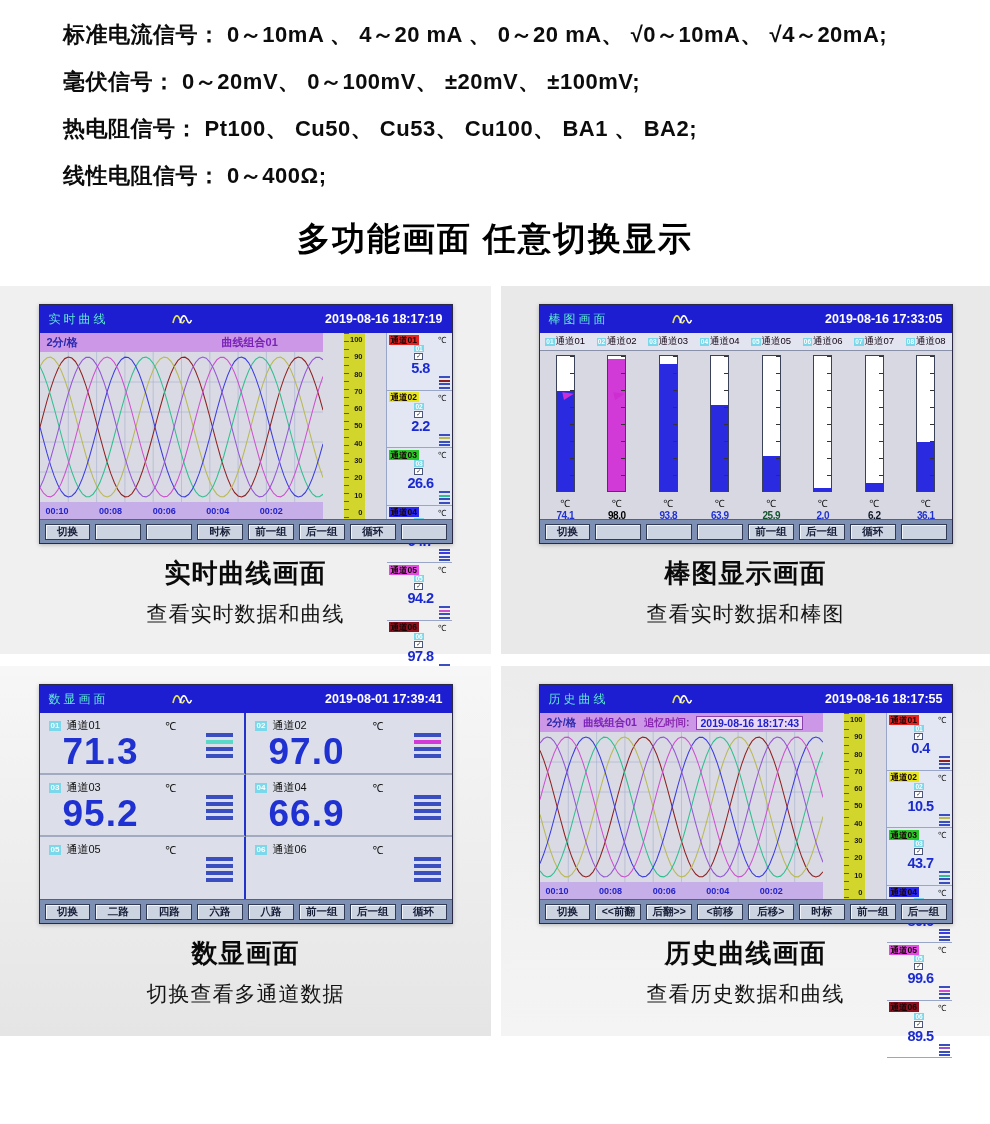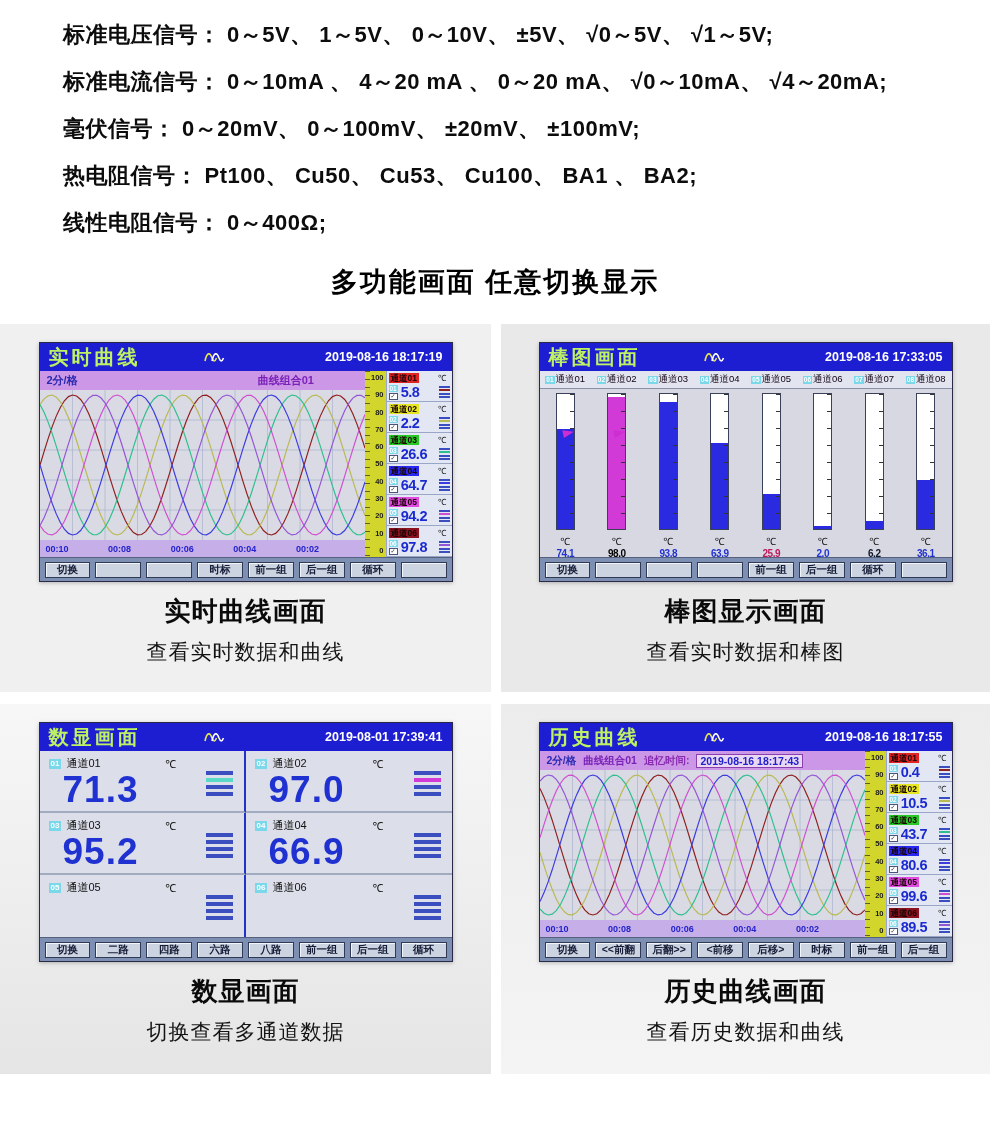--- a/index.html
+++ b/index.html
@@ -2,65 +2,65 @@
 <html><head>
 <meta charset="utf-8">
 <style>
   * { box-sizing: border-box; margin: 0; padding: 0; }
   body { background:#fff; font-family:"Liberation Sans", sans-serif; width:990px; }
   .page { width:990px; min-height:1124px; background:#fff; }
 
   
   .specs { padding:20px 10px 0 63px; }
   .spec-line { font-size:22px; color:#0c0c0c; font-weight:600; letter-spacing:0.5px; margin-bottom:17px; white-space:nowrap; }
-  .heading { text-align:center; font-size:27px; font-weight:800; color:#000; letter-spacing:2px; margin:26px 0 24px 0; }
+  .heading { text-align:center; font-size:33px; font-weight:800; color:#000; letter-spacing:2px; margin:26px 0 24px 0; }
 
   
   .grid { display:grid; grid-template-columns:491px 489px; grid-template-rows:368px auto; column-gap:10px; row-gap:12px; background:#fff; }
   .quad { padding-top:18px; display:flex; flex-direction:column; align-items:center; }
   .quad-tl { background:#f0f0f0; }
   .quad-tr { background:#e9e9e9; }
   .quad-bl { background:linear-gradient(#f7f7f7,#e5e5e5); padding-bottom:28px; }
   .quad-br { background:linear-gradient(#ececec,#f4f4f4); padding-bottom:28px; }
   .caption-title { font-size:26px; font-weight:800; color:#0a0a0a; text-align:center; margin-top:12px; letter-spacing:1px; }
   .caption-sub { font-size:21px; color:#141414; text-align:center; margin-top:9px; letter-spacing:1px; }
 
   
   .screen { width:414px; height:240px; border:1px solid #2a2a46; display:flex; flex-direction:column; box-shadow:0 1px 4px rgba(0,0,0,.25); background:#d9dae3; }
   .titlebar { height:28px; background:#1d1dd2; display:flex; align-items:center; padding:0 9px; flex:none; }
-  .scr-title { color:#bef264; font-size:20px; letter-spacing:3px; white-space:nowrap;font-weight:bold; }
+  .scr-title { color:#5eead4; font-size:12px; letter-spacing:3px; white-space:nowrap; }
   .logo { margin-left:62px; flex:none; }
   .scr-date { margin-left:auto; color:#fff; font-size:12.5px; font-weight:bold; white-space:nowrap; }
 
   .btnbar { height:24px; background:#7e8fb4; display:flex; align-items:center; padding:0 5px; gap:5px; flex:none; border-top:1px solid #55627f; }
   .btn { flex:1; height:16px; background:#ccd4e2; border:1px solid #303a55; box-shadow:inset 1px 1px 0 #f2f5f9; font-size:10.5px; font-weight:bold; color:#141c36; display:flex; align-items:center; justify-content:center; white-space:nowrap; overflow:hidden; }
 
   
-  .scr-main { flex:1; display:flex; min-height:0; }
+  .scr-main { flex:1; display:flex; min-height:0;gap:21px; }
   .scr-left { flex:1; display:flex; flex-direction:column; min-width:0; }
   .subbar { height:19px; background:#cb97e6; display:flex; align-items:center; padding:0 7px; font-size:11px; font-weight:bold; color:#2a2ab0; flex:none; white-space:nowrap; }
   .subbar .group-rt { margin-left:auto; margin-right:14%; color:#7a22b8; }
   .subbar.history { font-size:10.5px; gap:7px; }
   .subbar .group-h { color:#7a22b8; }
   .recall-label { color:#8a2ab0;text-align:right; }
   .recall-box { background:#e9d7f3; border:1px solid #8a3fae; color:#2222cc; padding:0 3px; font-size:10.5px; font-weight:bold; }
   .plot { flex:1; position:relative; background:#d9dae3; overflow:hidden; }
   .plot svg { position:absolute; inset:0; width:100%; height:100%; }
   .timestrip { height:17px; background:#c6aee8; display:flex; align-items:center; justify-content:space-between; padding:0 14% 0 6px; font-size:9px; font-weight:bold; color:#2222cc; flex:none; }
   .scale { width:21px; flex:none; background-color:#d2d52b;
            background-image:repeating-linear-gradient(to bottom, rgba(20,20,20,.6) 0 1px, transparent 1px 8px);
            background-size:5px 100%; background-repeat:no-repeat;
            display:flex; flex-direction:column; justify-content:space-between; align-items:flex-end;
            padding:2px 2px 2px 0; font-size:7.5px; font-weight:bold; color:#1c1c1c; }
   .chlist { width:66px; flex:none; background:#e3e7f3; display:flex; flex-direction:column; border-left:1px solid #9aa6c8; }
   .ch-item { flex:1; border-bottom:1px solid #9aa6c8; padding:1px 2px 0 2px; display:flex; flex-direction:column; justify-content:space-between; }
   .ch-name-row { display:flex; align-items:center; }
   .ch-name { font-size:8.5px; font-weight:bold; color:#1a0505; padding:0 2px; line-height:10px; }
   .ch-unit { font-size:8.5px; color:#111; margin-left:auto; margin-right:3px; }
-  .ch-val-row { display:flex; align-items:center; padding-bottom:1px; }
+  .ch-val-row { display:flex; align-items:center; padding-bottom:1px;flex-direction:column; }
   .ch-idcol { display:flex; flex-direction:column; gap:1px; }
   .ch-no { background:#7ad8ea; color:#fff; font-size:6.5px; font-weight:bold; line-height:7px; padding:0 1px; align-self:flex-start; }
   .ch-check { width:9px; height:7px; background:#fff; border:1px solid #4a5577; font-size:6px; line-height:5px; color:#223; text-align:center; }
   .ch-value { font-size:14.5px; font-weight:bold; color:#1a2ad0; margin-left:3px; letter-spacing:-0.5px; }
   .burger { margin-left:auto; display:flex; flex-direction:column; gap:1.5px; }
   .burger i { display:block; width:11px; height:2px; background:#3a4ec0; }
 
   
   .bar-header { height:18px; background:#e2e4ef; display:flex; align-items:center; border-bottom:1px solid #8890aa; flex:none; }
   .bh-cell { flex:1; display:flex; align-items:center; justify-content:center; gap:1px; font-size:9.5px; color:#101; white-space:nowrap; }
@@ -86,21 +86,20 @@
   .digi-value { font-size:37px; font-weight:bold; color:#2031d2; margin-left:14px; line-height:1.05; letter-spacing:1px; }
   .digi-burger { position:absolute; right:11px; top:20px; display:flex; flex-direction:column; gap:3px; }
   .digi-burger i { display:block; width:27px; height:4px; background:#3a4ec0; }
 </style>
 </head>
 <body>
 
 <div class="page">
 
   <section class="specs">
-    <div class="spec-line">标准电压信号： 0～5V、 1～5V、 0～10V、 ±5V、 √0～5V、 √1～5V;</div>
     <div class="spec-line">标准电流信号： 0～10mA 、 4～20 mA 、 0～20 mA、 √0～10mA、 √4～20mA;</div>
     <div class="spec-line">毫伏信号： 0～20mV、 0～100mV、 ±20mV、 ±100mV;</div>
     <div class="spec-line">热电阻信号： Pt100、 Cu50、 Cu53、 Cu100、 BA1 、 BA2;</div>
     <div class="spec-line">线性电阻信号： 0～400Ω;</div>
   </section>
 
   <h1 class="heading">多功能画面  任意切换显示</h1>
 
   <div class="grid">
 
@@ -374,21 +373,21 @@
               </div>
               <div class="bar-unit">℃</div>
               <div class="bar-value" style="color: rgb(32, 49, 210);">63.9</div>
             </div>
             <div class="bar-col">
               <div class="bar-outer">
                 <div class="bar-fill" style="height: 25.9%; background: rgb(42, 42, 224);"></div>
                 <div class="bar-ticks"></div>
               </div>
               <div class="bar-unit">℃</div>
-              <div class="bar-value" style="color: #be185d;">25.9</div>
+              <div class="bar-value" style="color: #14532d;">25.9</div>
             </div>
             <div class="bar-col">
               <div class="bar-outer">
                 <div class="bar-fill" style="height: 2%; background: rgb(42, 42, 224);"></div>
                 <div class="bar-ticks"></div>
               </div>
               <div class="bar-unit">℃</div>
               <div class="bar-value" style="color: rgb(32, 49, 210);">2.0</div>
             </div>
             <div class="bar-col">

